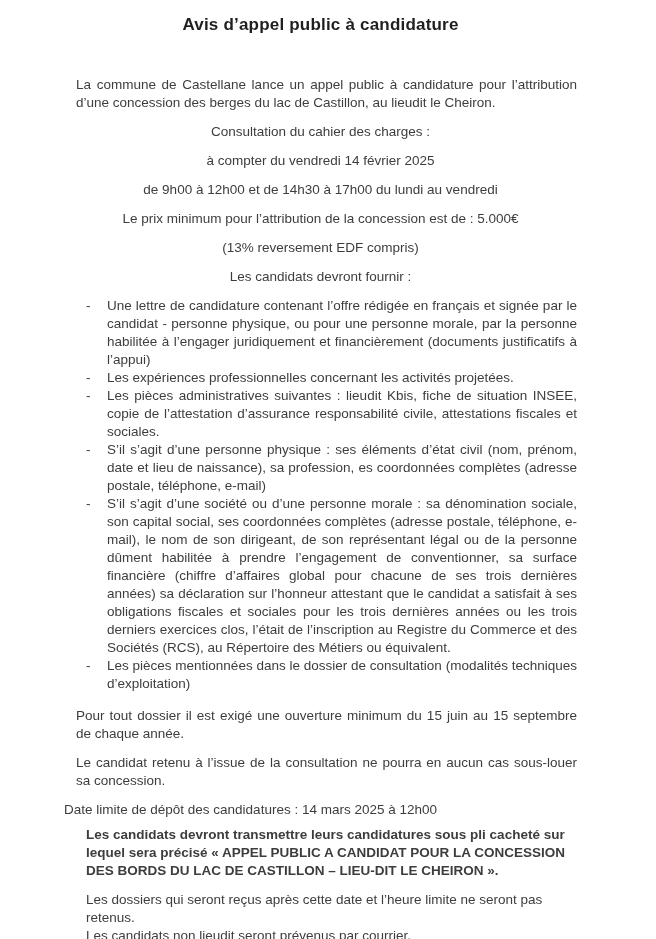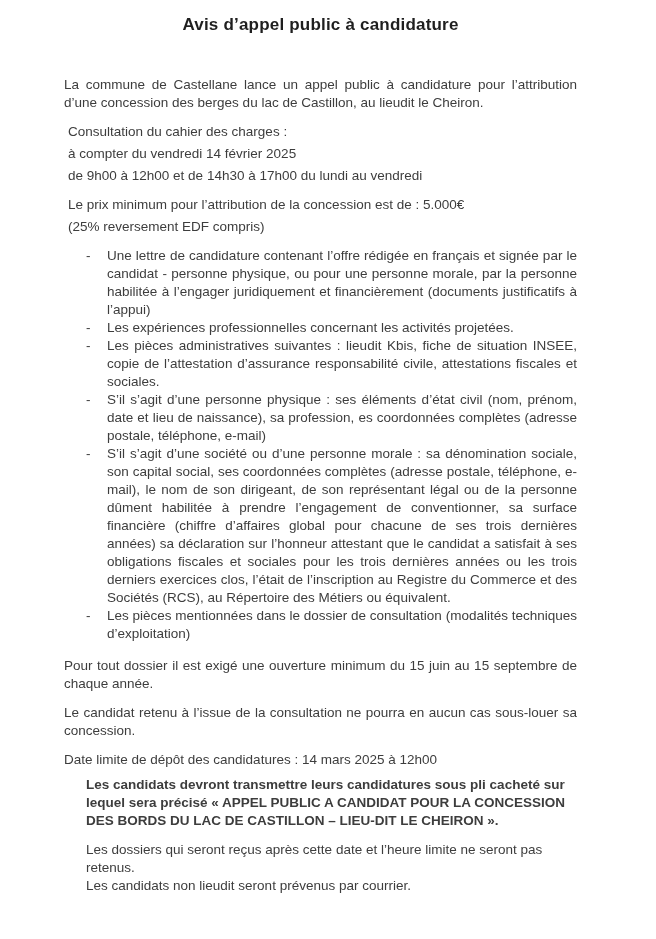--- a/index.html
+++ b/index.html
@@ -25,29 +25,29 @@
   .doc-title {
     margin: 0 0 40px 0;
     font-size: 17px;
     line-height: 22px;
     font-weight: 700;
     text-align: center;
     color: #1f1f1f;
     letter-spacing: 0.2px;
   }
   p.para {
-    margin: 0 0 11px 0;
+    margin: 0 0 11px 12px;
     text-align: justify;
   }
   .line-block {
     margin: 0 0 11px 0;
   }
   .line-block .line {
-    margin: 4px;
-    text-align: left;
+    margin: 11px;
+    text-align: center;
   }
   ul.req-list {
     list-style: none;
     margin: 7px 0 14px 0;
     padding: 0 0 0 22px;
   }
   ul.req-list li {
     display: flex;
     margin: 0;
   }
@@ -87,21 +87,22 @@
   <p class="para">La commune de Castellane lance un appel public à candidature pour l’attribution d’une concession des berges du lac de Castillon, au lieudit le Cheiron.</p>
 
   <div class="line-block">
     <p class="line">Consultation du cahier des charges :</p>
     <p class="line">à compter du vendredi 14 février 2025</p>
     <p class="line">de 9h00 à 12h00 et de 14h30 à 17h00 du lundi au vendredi</p>
   </div>
 
   <div class="line-block">
     <p class="line">Le prix minimum pour l’attribution de la concession est de : 5.000€</p>
-    <p class="line">(25% reversement EDF compris)</p>
+    <p class="line">(13% reversement EDF compris)</p>
+    <p class="line">Les candidats devront fournir :</p>
   </div>
 
   <ul class="req-list">
     <li>
       <span class="marker">-</span>
       <span class="req-text">Une lettre de candidature contenant l’offre rédigée en français et signée par le candidat - personne physique, ou pour une personne morale, par la personne habilitée à l’engager juridiquement et financièrement (documents justificatifs à l’appui)</span>
     </li>
     <li>
       <span class="marker">-</span>
       <span class="req-text">Les expériences professionnelles concernant les activités projetées.</span>

